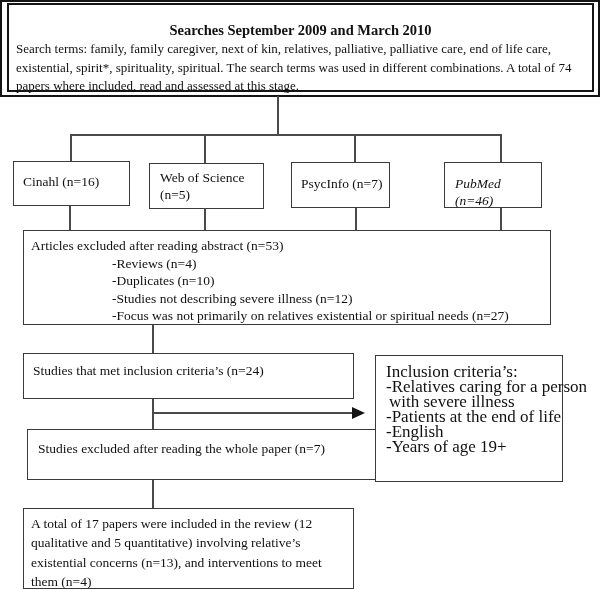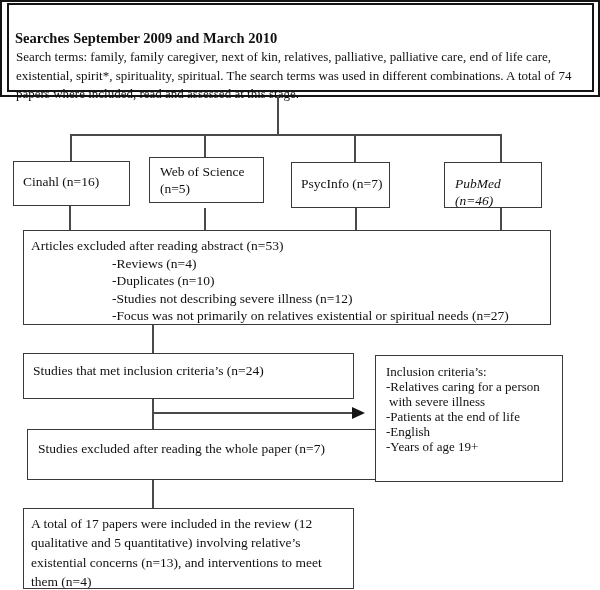--- a/index.html
+++ b/index.html
@@ -6,31 +6,31 @@
   #stage{
     position:relative;width:600px;height:590px;background:#ffffff;
     font-family:"Liberation Serif","DejaVu Serif",serif;color:#111;
     overflow:hidden;
   }
   .box{position:absolute;box-sizing:border-box;border:1.5px solid #3a3a3a;background:#fff;}
   .thick{border:2px solid #141414;}
   .line{position:absolute;background:#4a4a4a;}
   
   #top-box{padding:5px 6px 0 6px;}
-  #top-title{font-weight:bold;font-size:14.5px;margin-top:20px;}
+  #top-title{text-align:center;font-weight:bold;font-size:14.5px;margin-top:12px;}
   #top-body{font-size:13px;line-height:18.6px;margin:1px 2px 0 1px;}
   
   .db-box{font-size:13.5px;line-height:17px;}
   
   #abstract-box{padding:6px 4px 0 7px;font-size:13.5px;line-height:17.6px;}
   #abstract-box .excl-item{padding-left:81px;white-space:nowrap;}
   
   .one-liner{font-size:13.5px;white-space:nowrap;}
   
-  #criteria-box{padding:9px 2px 0 10px;font-size:13px;line-height:14.9px;font-family:Liberation Serif, serif;}
+  #criteria-box{padding:9px 2px 0 10px;font-size:17px;line-height:14.9px;font-family:Liberation Serif, serif;}
   #criteria-box .crit-line{white-space:nowrap;}
   #criteria-box .crit-cont{padding-left:3px;}
   
   #final-box{padding:5px 9px 4px 7px;font-size:13.5px;line-height:19.3px;}
   
   #arrow-head{
     position:absolute;width:0;height:0;
     border-top:6px solid transparent;border-bottom:6px solid transparent;
     border-left:13px solid #141414;
   }
@@ -50,21 +50,21 @@
   <div class="line" style="left:277px;top:96px;width:2px;height:39px;"></div>
   <div class="line" style="left:70px;top:134px;width:432px;height:2px;"></div>
   <div class="line" style="left:70px;top:134px;width:2px;height:28px;"></div>
   <div class="line" style="left:204px;top:134px;width:2px;height:30px;"></div>
   <div class="line" style="left:354px;top:134px;width:2px;height:29px;"></div>
   <div class="line" style="left:500px;top:134px;width:2px;height:29px;"></div>
 
   <div class="box db-box" style="left:13px;top:161px;width:117px;height:45px;padding:11px 4px 0 9px;">
     <span>Cinahl (n=16)</span>
   </div>
-  <div class="box db-box" style="left:149px;top:157px;width:115px;height:46px;padding:5px 12px 11px 10px;">
+  <div class="box db-box" style="left:149px;top:163px;width:115px;height:46px;padding:5px 12px 11px 10px;">
     <span>Web of Science (n=5)</span>
   </div>
   <div class="box db-box" style="left:291px;top:162px;width:99px;height:46px;padding:12px 4px 0 9px;">
     <span>PsycInfo (n=7)</span>
   </div>
   <div class="box db-box" style="left:444px;top:162px;width:98px;height:46px;padding:12px 4px 0 10px;font-style:italic;">
     <span>PubMed (n=46)</span>
   </div>
 
   <div class="line" style="left:69px;top:206px;width:2px;height:24px;"></div>

